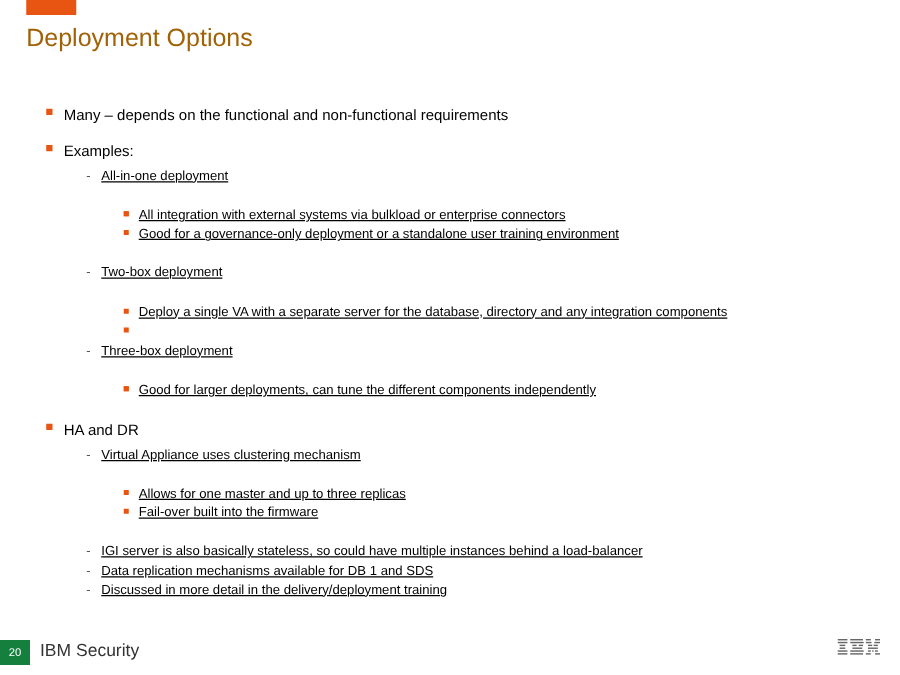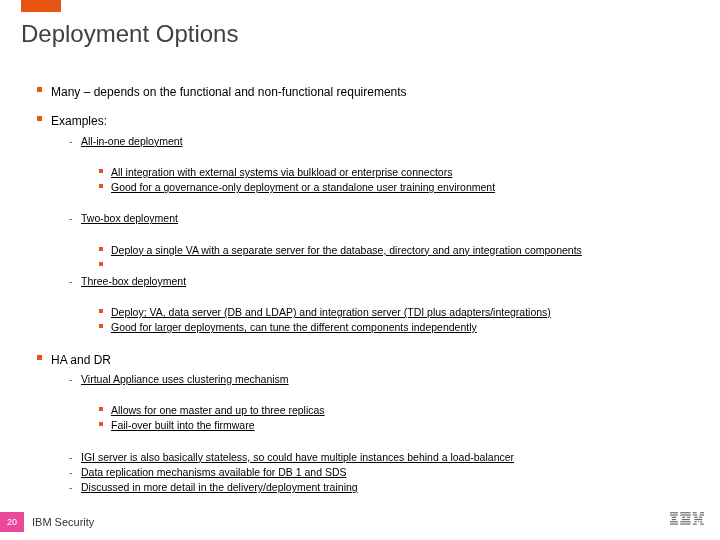--- a/index.html
+++ b/index.html
@@ -18,23 +18,23 @@
     top: 0;
     left: 21px;
     width: 40px;
     height: 12px;
     background: #e85412;
   }
   .title {
     position: absolute;
     top: 20px;
     left: 21px;
-    font-size: 24px;
+    font-size: 20px;
     font-weight: 400;
-    color: #404040;
+    color: #a16207;
   }
   .content {
     position: absolute;
     top: 68px;
     left: 21px;
     right: 20px;
     font-size: 10.5px;
     line-height: 1.45;
   }
   ul {
@@ -91,32 +91,32 @@
     bottom: 8px;
     width: 100%;
     height: 20px;
   }
   .pagebox {
     position: absolute;
     left: 0;
     bottom: 0;
     width: 24px;
     height: 20px;
-    background: #ec4899;
+    background: #15803d;
     color: #fff;
     font-size: 9px;
     display: flex;
     align-items: center;
     justify-content: center;
   }
   .footer-label {
     position: absolute;
     left: 32px;
     bottom: 4px;
-    font-size: 11px;
+    font-size: 14px;
     color: #333;
   }
   .logo {
     position: absolute;
     right: 16px;
     bottom: 2px;
   }
   .logo svg {
     width: 34px;
     height: 14px;
@@ -150,21 +150,21 @@
         <li>
           <span>Two-box deployment</span>
           <ul class="lvl3">
             <li><span class="bullet-sub"></span><span>Deploy a single VA with a separate server for the database, directory and any integration components</span></li>
             <li><span class="bullet-sub"></span></li>
           </ul>
         </li>
         <li>
           <span>Three-box deployment</span>
           <ul class="lvl3">
-            <li><span class="bullet-sub"></span><span>Deploy; VA, data server (DB and LDAP) and integration server (TDI plus adapters/integrations)</span></li>
+            <li><span class="bullet-sub"></span></li>
             <li><span class="bullet-sub"></span><span>Good for larger deployments, can tune the different components independently</span></li>
           </ul>
         </li>
       </ul>
     </li>
 
     <li>
       <span class="bullet-main"></span>
       <span class="label">HA and DR</span>
       <ul class="lvl2">

